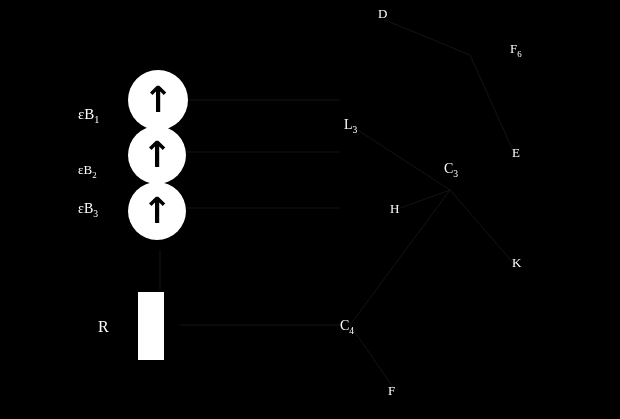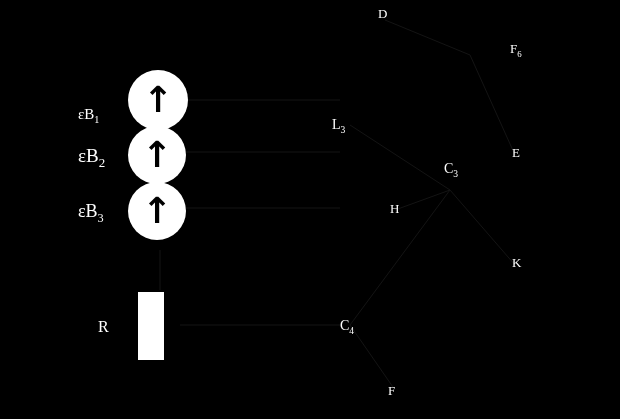--- a/index.html
+++ b/index.html
@@ -81,43 +81,43 @@
   <div class="node" style="left:128px; top:70px; width:60px; height:60px;">
     <span class="arrow-glyph" style="left:30px; top:30px;">↑</span>
   </div>
   <div class="label" style="left:78px; top:90px; font-size:15px;margin-top:16px;">
     <span>ε</span><span>B</span><span class="sub">1</span>
   </div>
 
   <div class="node" style="left:128px; top:126px; width:58px; height:58px;">
     <span class="arrow-glyph" style="left:29px; top:29px;">↑</span>
   </div>
-  <div class="label" style="left:78px; top:145px; font-size:19px;">
+  <div class="label" style="left:78px; top:162px; font-size:13px;">
     <span>ε</span><span>B</span><span class="sub">2</span>
   </div>
 
   <div class="node" style="left:128px; top:182px; width:58px; height:58px;">
     <span class="arrow-glyph" style="left:29px; top:29px;">↑</span>
   </div>
-  <div class="label" style="left:78px; top:201px; font-size:18px;">
+  <div class="label" style="left:78px; top:201px; font-size:14px;">
     <span>ε</span><span>B</span><span class="sub">3</span>
   </div>
 
   <div class="bar" style="left:138px; top:292px; width:26px; height:68px;"></div>
   <div class="label" style="left:98px; top:318px; font-size:16px;">R</div>
 
   <div class="label" style="left:378px; top:6px; font-size:13px;">
     <span>D</span><span class="sub"></span>
   </div>
 
   <div class="label" style="left:470px; top:41px; font-size:13px;margin-left:40px;">
     <span>F</span><span class="sub">6</span>
   </div>
 
-  <div class="label" style="left:332px; top:117px; font-size:14px;">
+  <div class="label" style="left:344px; top:117px; font-size:14px;">
     <span>L</span><span class="sub">3</span>
   </div>
 
   <div class="label" style="left:512px; top:145px; font-size:13px;">
     <span>E</span><span class="sub"></span>
   </div>
 
   <div class="label" style="left:444px; top:161px; font-size:14px;">
     <span>C</span><span class="sub">3</span>
   </div>

